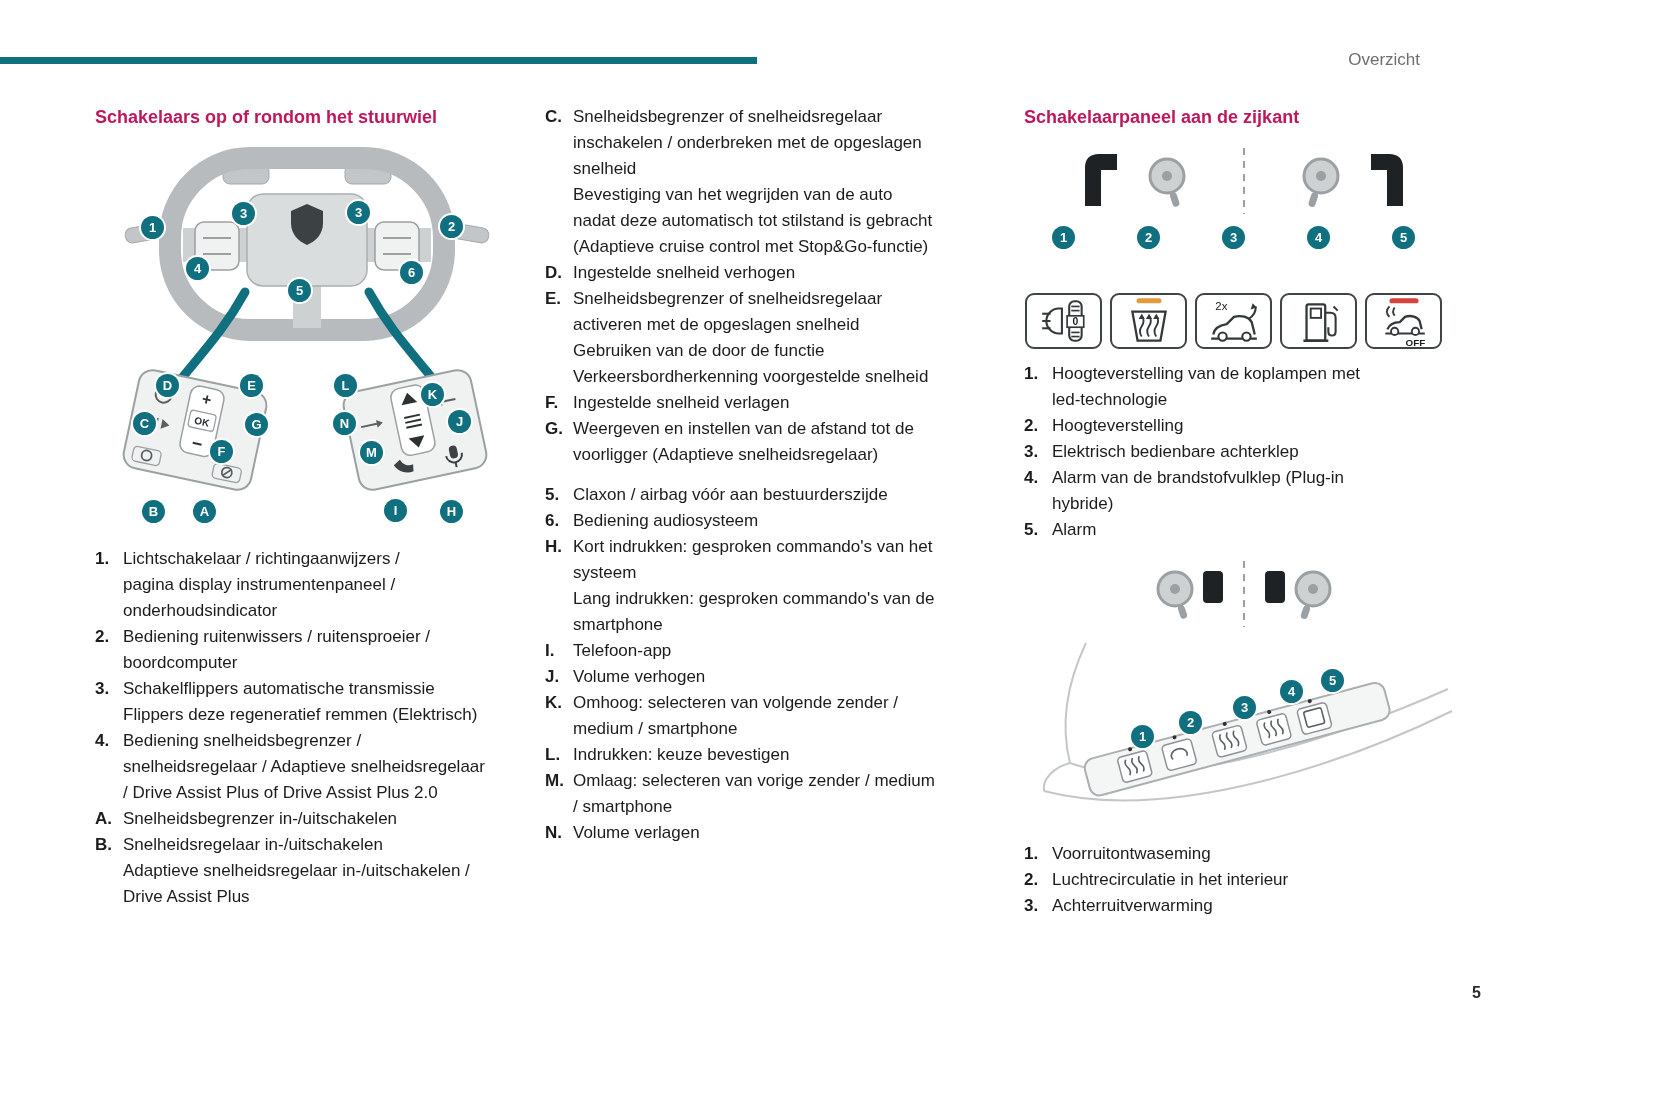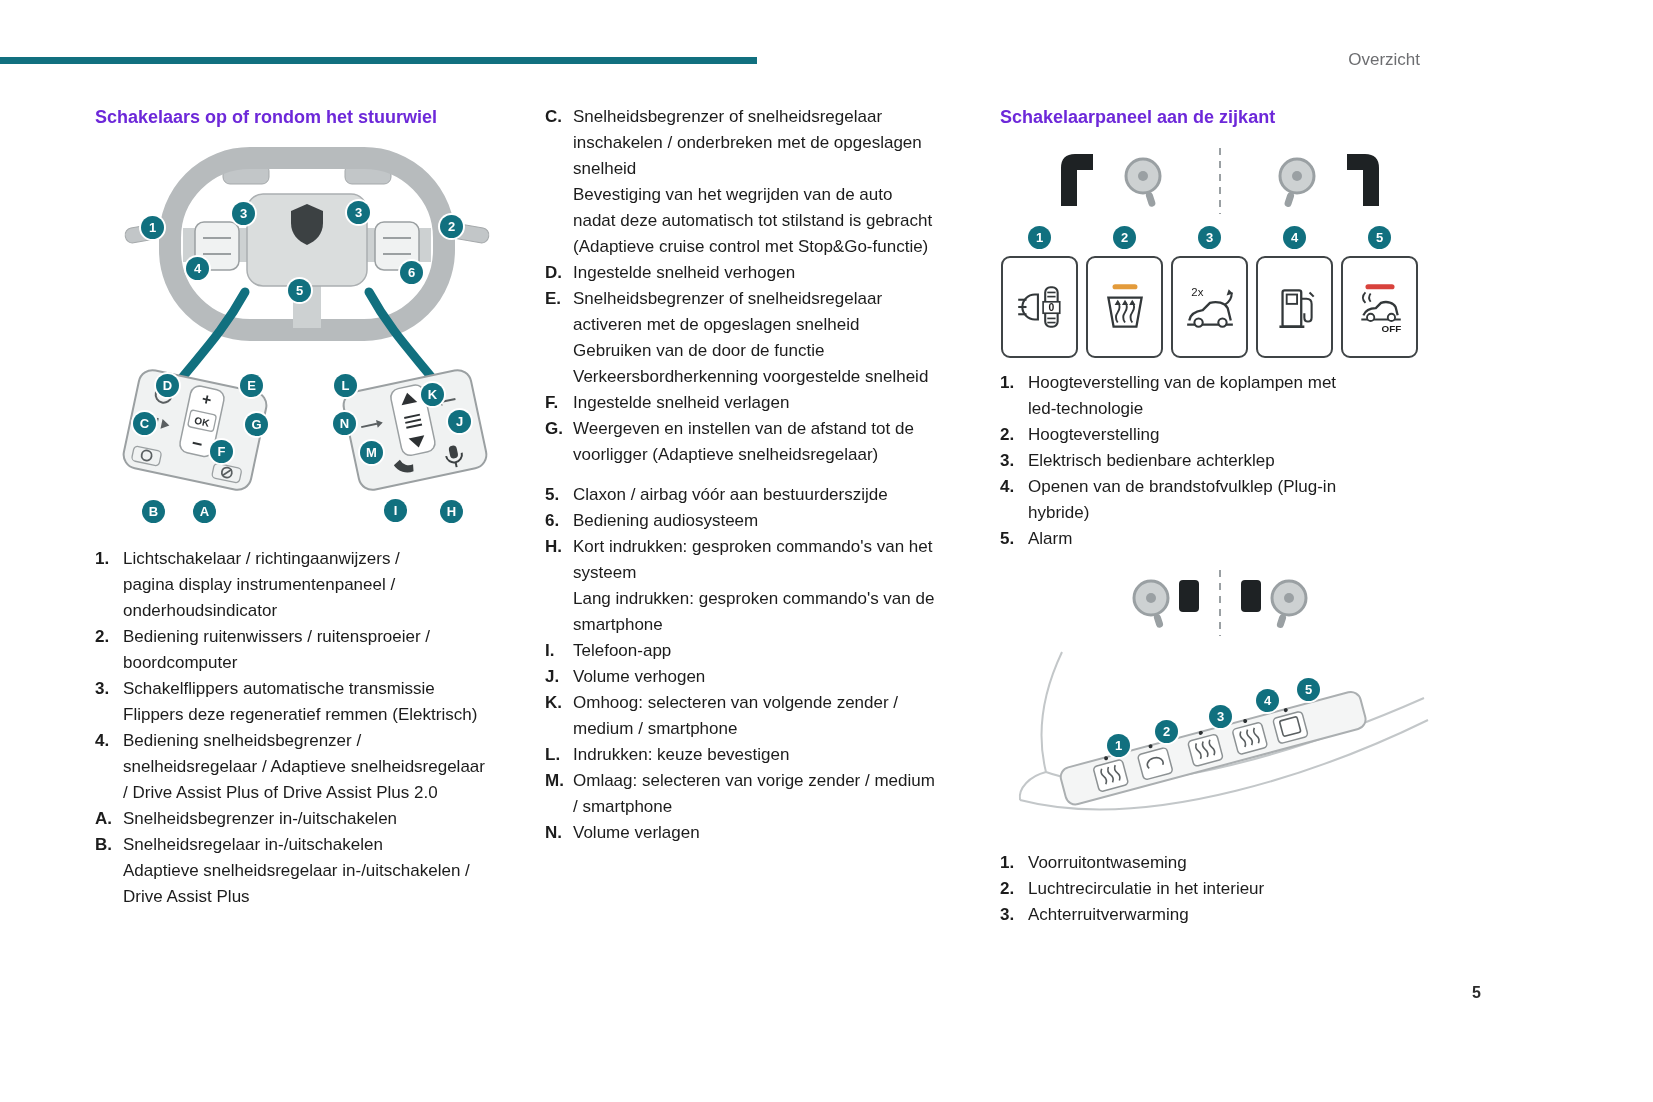--- a/index.html
+++ b/index.html
@@ -11,23 +11,23 @@
     color: #1c1c1c;
     overflow: hidden;
   }
   .top-bar { position:absolute; left:0; top:57px; width:757px; height:7px; background:#11707f; }
   .header-label { position:absolute; top:50px; right:233px; font-size:17px; color:#6d6e71; }
   .page-number { position:absolute; top:984px; right:172px; font-size:16px; font-weight:bold; color:#2b2b2b; }
 
   .col { position:absolute; top:104px; }
   .col1 { left:95px;  width:422px; }
   .col2 { left:545px; width:428px; }
-  .col3 { left:1000px; width:440px; }
-
-  h2.title { font-size:18px; font-weight:700; line-height:26px; color:#6d28d9; }
+  .col3 { left:1024px; width:440px; }
+
+  h2.title { font-size:18px; font-weight:700; line-height:26px; color:#be185d; }
 
   .list { margin-top:12px; }
   .col1 .list { margin-top:4px; }
   .col2 .list.first { margin-top:0; }
   .list.gap { margin-top:14px; }
   .li { display:flex; font-size:17px; line-height:26px; }
   .li .key { font-weight:700; flex:0 0 28px; width:28px; }
   .li .txt { white-space:pre-line; flex:1; }
   .li .txt b { font-weight:400; }
 
@@ -42,22 +42,22 @@
 
   .diagram { position:relative; }
   .wheel-diagram { width:420px; height:402px; margin-top:10px; }
 
   .pos-wrap { margin:16px 0 10px; display:flex; justify-content:center; }
 
   .switch-row { display:flex; gap:6px; margin-top:6px; }
   .switch-cell { display:flex; flex-direction:column; align-items:center; width:79px; }
   .switch-cell .badge { margin-bottom:7px; }
   .switch-box {
-    width:77px; height:102px; border:2px solid #3f4446; border-radius:9px;
-    background:#fff; display:flex; align-items:center; justify-content:center;
+    width:77px; height:56px; border:2px solid #3f4446; border-radius:9px;
+    background:#fff; display:flex; align-items:center; justify-content:center;margin-top:37px;
   }
 
   .console-diagram { width:430px; height:190px; margin-top:4px; }
 
   .central-title { margin-top:24px; }
 </style>
 </head>
 <body>
 
 <div class="top-bar"></div>
@@ -383,21 +383,21 @@
     <div class="li">
         <span class="key">2.</span>
         <span class="txt">Hoogteverstelling</span>
       </div>
     <div class="li">
         <span class="key">3.</span>
         <span class="txt">Elektrisch bedienbare achterklep</span>
       </div>
     <div class="li">
         <span class="key">4.</span>
-        <span class="txt">Openen van de brandstofvulklep (Plug-in
+        <span class="txt">Alarm van de brandstofvulklep (Plug-in
 hybride)</span>
       </div>
     <div class="li">
         <span class="key">5.</span>
         <span class="txt">Alarm</span>
       </div>
   </div>
 
 
   <div class="pos-wrap">

